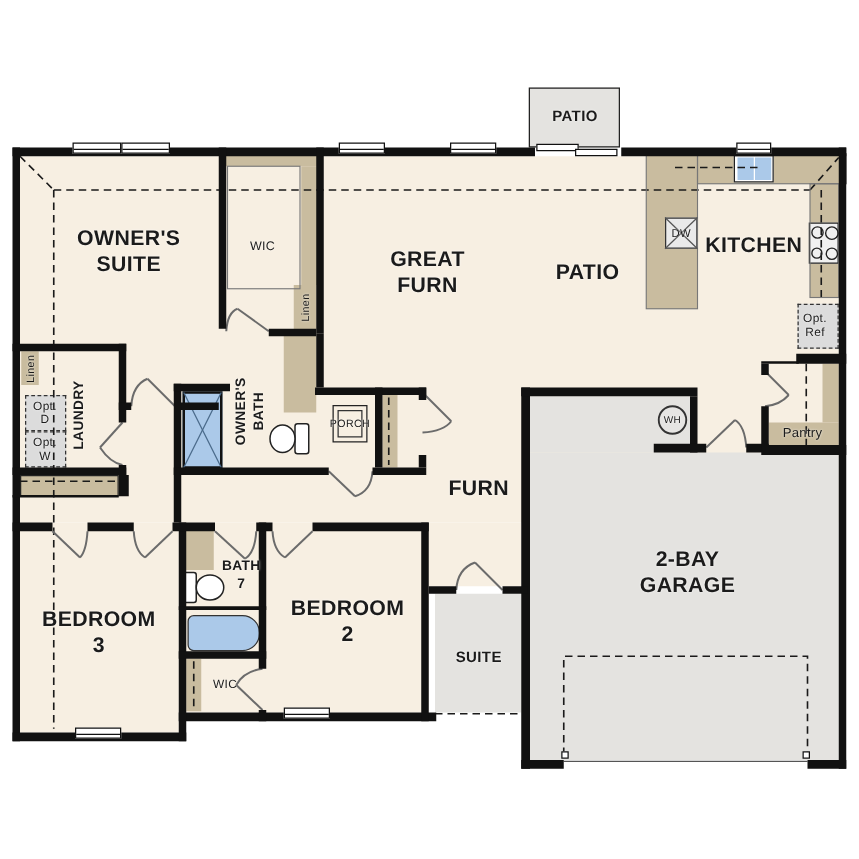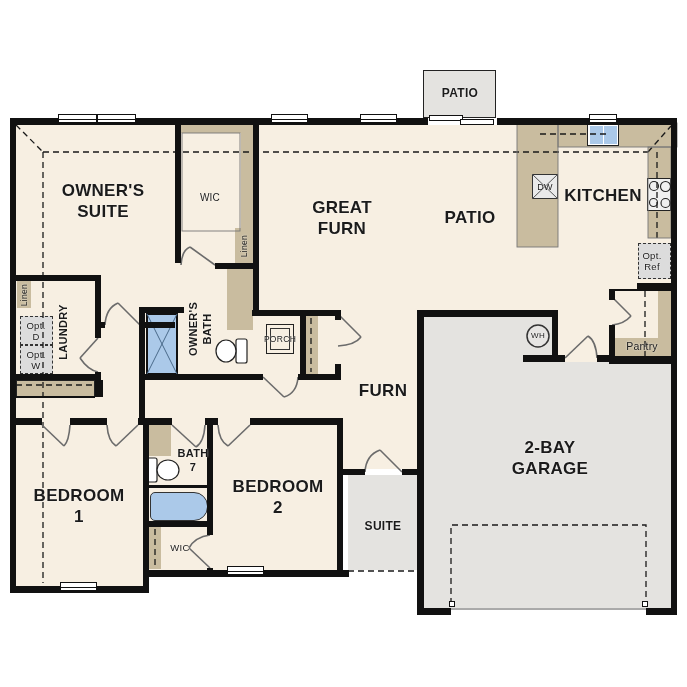--- a/index.html
+++ b/index.html
@@ -273,21 +273,21 @@
     <div class="lbl sm" style="left:210px;top:198px">WIC</div>
     <div class="lbl" style="left:342px;top:218px">GREAT
 FURN</div>
     <div class="lbl" style="left:470px;top:218px">PATIO</div>
     <div class="lbl" style="left:603px;top:196px">KITCHEN</div>
     <div class="lbl b12" style="left:460px;top:93px">PATIO</div>
     <div class="lbl rot b11" style="left:64px;top:332px">LAUNDRY</div>
     <div class="lbl rot b11" style="left:201px;top:329px">OWNER'S
 BATH</div>
     <div class="lbl" style="left:383px;top:391px">FURN</div>
-    <div class="lbl" style="left:79px;top:506px">BEDROOM 1</div>
+    <div class="lbl" style="left:79px;top:506px">BEDROOM 3</div>
     <div class="lbl b11" style="left:193px;top:461px">BATH
 7</div>
     <div class="lbl" style="left:278px;top:497px">BEDROOM 2</div>
     <div class="lbl xs" style="left:180px;top:548px">WIC</div>
     <div class="lbl b12" style="left:383px;top:526px">SUITE</div>
     <div class="lbl" style="left:550px;top:458px">2-BAY
 GARAGE</div>
     <div class="lbl sm" style="left:642px;top:347px;font-size:10.5px">Pantry</div>
     <div class="lbl xs" style="left:545px;top:187px;font-size:9px">DW</div>
     <div class="lbl xs" style="left:538px;top:336px;font-size:8px">WH</div>

